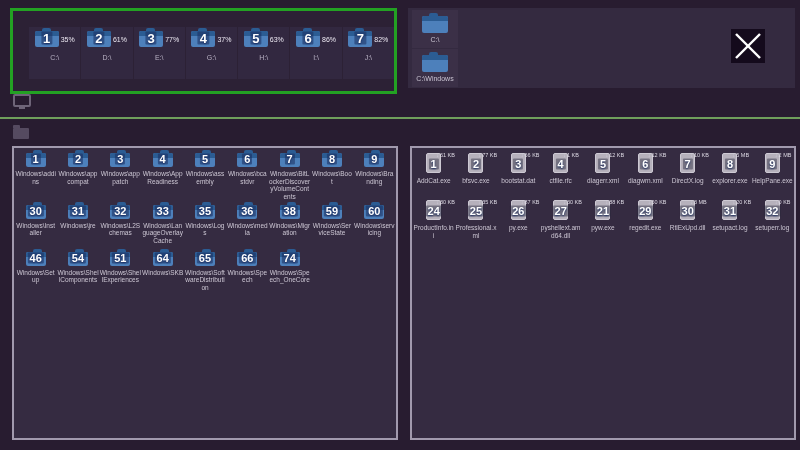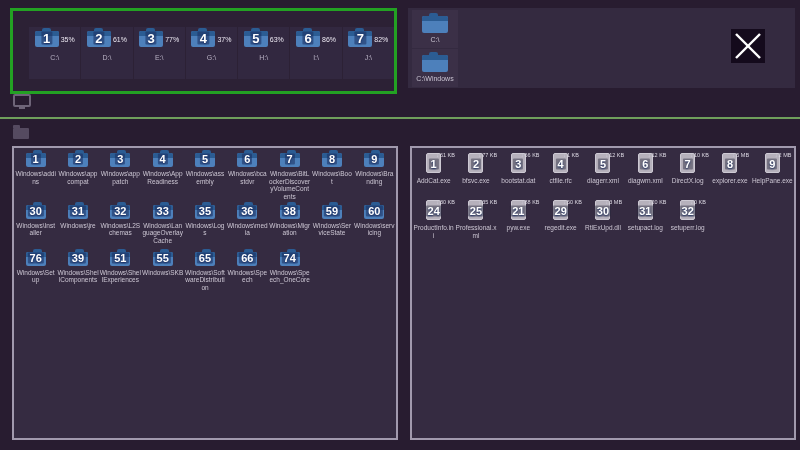--- a/index.html
+++ b/index.html
@@ -298,39 +298,39 @@
           <div class="item-label">Windows\ServiceState</div>
         </div>
         <div class="grid-item">
           <span class="ficon">
             <span class="numbadge">60</span>
           </span>
           <div class="item-label">Windows\servicing</div>
         </div>
         <div class="grid-item">
           <span class="ficon">
-            <span class="numbadge">76</span>
+            <span class="numbadge">46</span>
           </span>
           <div class="item-label">Windows\Setup</div>
         </div>
         <div class="grid-item">
           <span class="ficon">
-            <span class="numbadge">39</span>
+            <span class="numbadge">54</span>
           </span>
           <div class="item-label">Windows\ShellComponents</div>
         </div>
         <div class="grid-item">
           <span class="ficon">
             <span class="numbadge">51</span>
           </span>
           <div class="item-label">Windows\ShellExperiences</div>
         </div>
         <div class="grid-item">
           <span class="ficon">
-            <span class="numbadge">55</span>
+            <span class="numbadge">64</span>
           </span>
           <div class="item-label">Windows\SKB</div>
         </div>
         <div class="grid-item">
           <span class="ficon">
             <span class="numbadge">65</span>
           </span>
           <div class="item-label">Windows\SoftwareDistribution</div>
         </div>
         <div class="grid-item">
@@ -434,20 +434,36 @@
           <div class="iconwrap">
             <span class="picon"></span>
             <span class="numbadge">25</span>
             <span class="file-size">35 KB</span>
           </div>
           <div class="item-label">Professional.xml</div>
         </div>
         <div class="grid-item">
           <div class="iconwrap">
             <span class="picon"></span>
+            <span class="numbadge">26</span>
+            <span class="file-size">87 KB</span>
+          </div>
+          <div class="item-label">py.exe</div>
+        </div>
+        <div class="grid-item">
+          <div class="iconwrap">
+            <span class="picon"></span>
+            <span class="numbadge">27</span>
+            <span class="file-size">30 KB</span>
+          </div>
+          <div class="item-label">pyshellext.amd64.dll</div>
+        </div>
+        <div class="grid-item">
+          <div class="iconwrap">
+            <span class="picon"></span>
             <span class="numbadge">21</span>
             <span class="file-size">88 KB</span>
           </div>
           <div class="item-label">pyw.exe</div>
         </div>
         <div class="grid-item">
           <div class="iconwrap">
             <span class="picon"></span>
             <span class="numbadge">29</span>
             <span class="file-size">50 KB</span>

